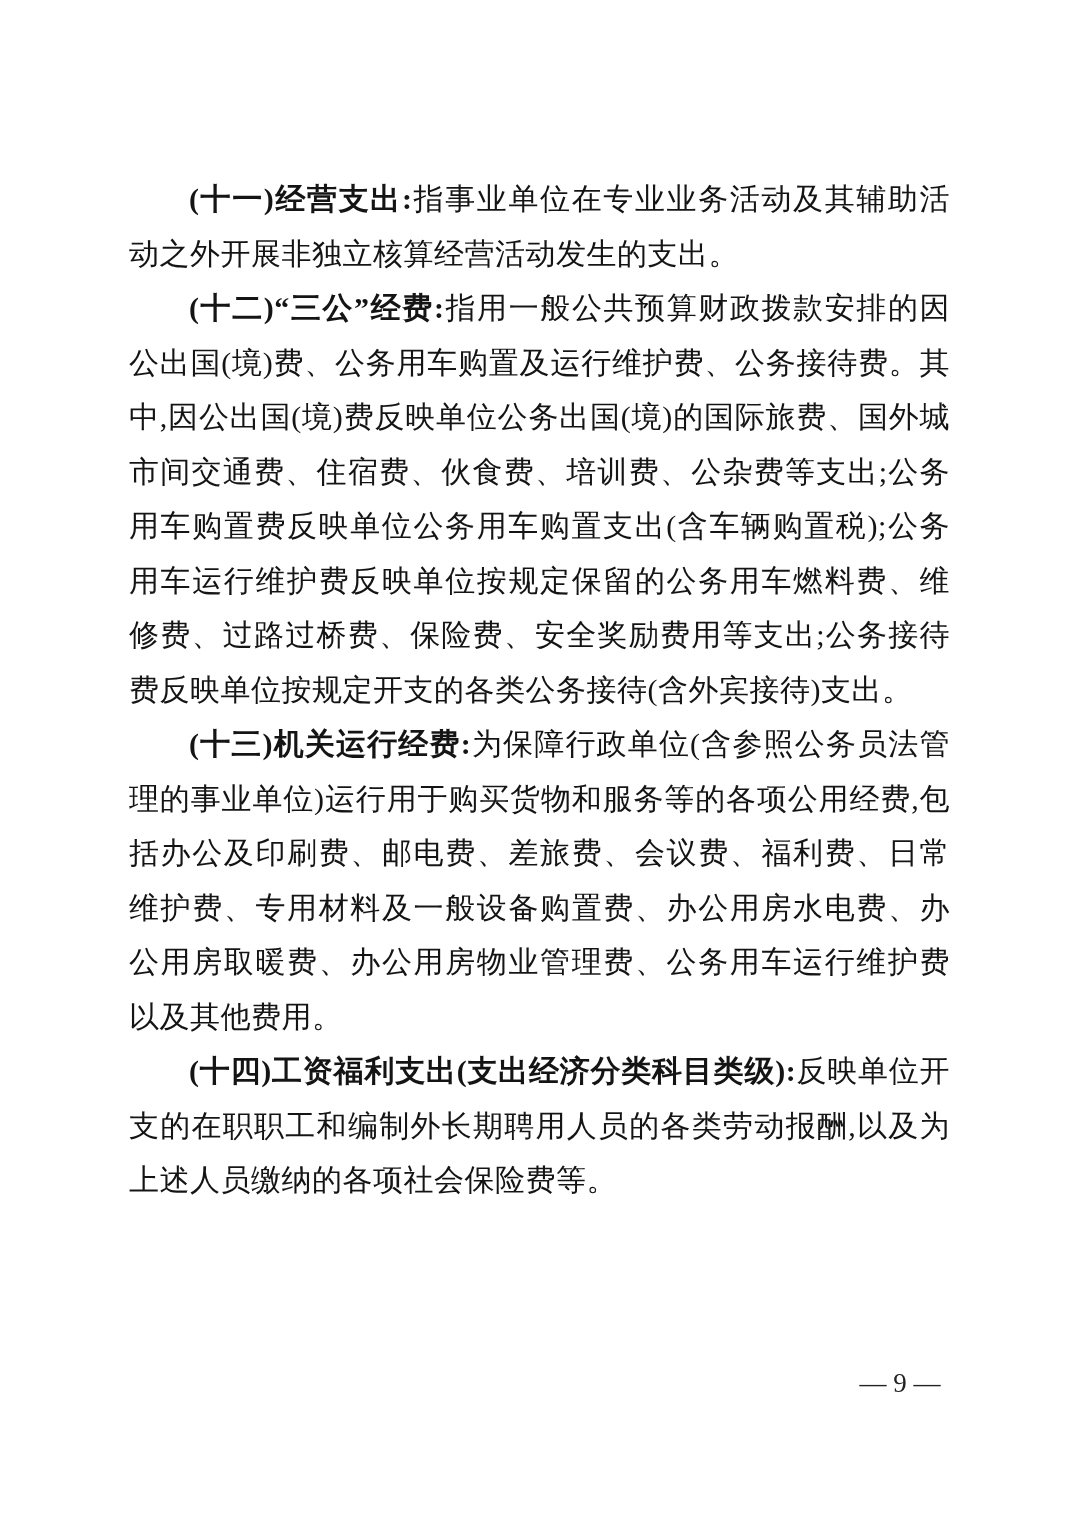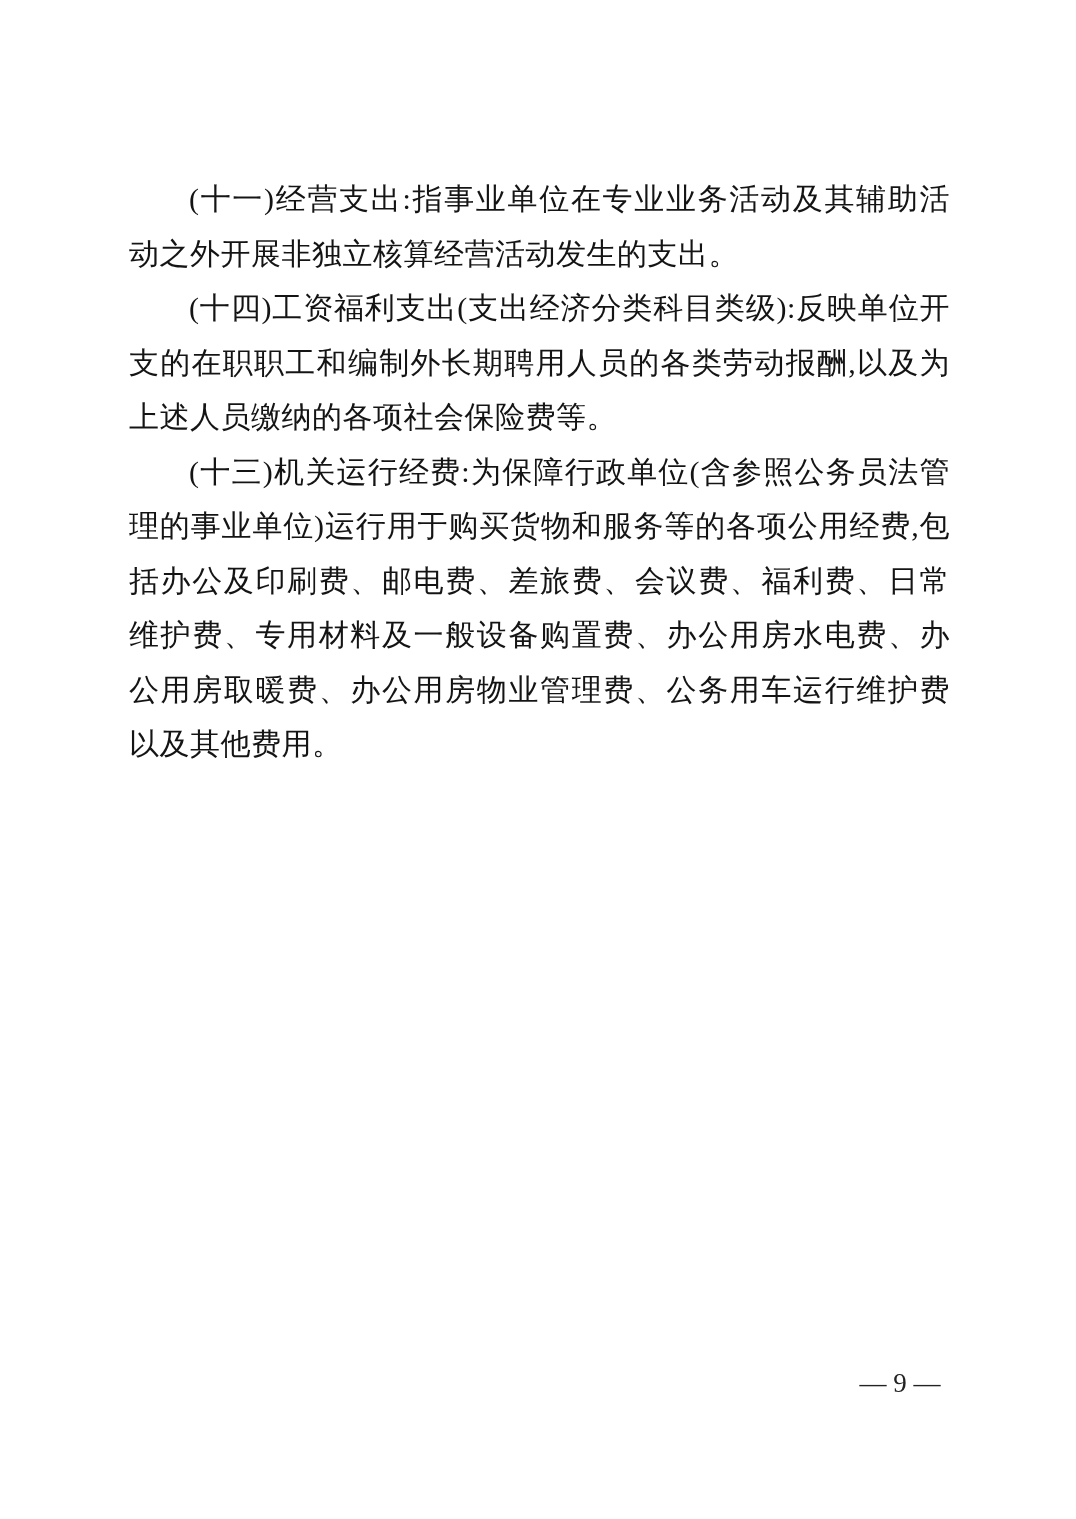--- a/index.html
+++ b/index.html
@@ -23,39 +23,40 @@
   }
   .para {
     margin: 0;
     font-size: 30px;
     line-height: 54.5px;
     text-indent: 2em;
     text-align: justify;
     letter-spacing: 0.5px;
   }
   .para .heading {
-    font-weight: 400;
+    font-weight: 700;
   }
   .page-footer {
     position: absolute;
     top: 1368px;
     left: 850px;
     width: 100px;
     font-size: 27px;
     text-align: center;
     white-space: nowrap;
     color: #222222;
   }
 </style>
 </head>
 <body>
 
 <div class="page">
   <p class="para"><span class="heading">(十一)经营支出:</span><span class="body-text">指事业单位在专业业务活动及其辅助活动之外开展非独立核算经营活动发生的支出。</span></p>
 
+  <p class="para"><span class="heading">(十二)“三公”经费:</span><span class="body-text">指用一般公共预算财政拨款安排的因公出国(境)费、公务用车购置及运行维护费、公务接待费。其中,因公出国(境)费反映单位公务出国(境)的国际旅费、国外城市间交通费、住宿费、伙食费、培训费、公杂费等支出;公务用车购置费反映单位公务用车购置支出(含车辆购置税);公务用车运行维护费反映单位按规定保留的公务用车燃料费、维修费、过路过桥费、保险费、安全奖励费用等支出;公务接待费反映单位按规定开支的各类公务接待(含外宾接待)支出。</span></p>
+
+  <p class="para"><span class="heading">(十三)机关运行经费:</span><span class="body-text">为保障行政单位(含参照公务员法管理的事业单位)运行用于购买货物和服务等的各项公用经费,包括办公及印刷费、邮电费、差旅费、会议费、福利费、日常维护费、专用材料及一般设备购置费、办公用房水电费、办公用房取暖费、办公用房物业管理费、公务用车运行维护费以及其他费用。</span></p>
 
   <p class="para"><span class="heading">(十四)工资福利支出(支出经济分类科目类级):</span><span class="body-text">反映单位开支的在职职工和编制外长期聘用人员的各类劳动报酬,以及为上述人员缴纳的各项社会保险费等。</span></p>
-
-  <p class="para"><span class="heading">(十三)机关运行经费:</span><span class="body-text">为保障行政单位(含参照公务员法管理的事业单位)运行用于购买货物和服务等的各项公用经费,包括办公及印刷费、邮电费、差旅费、会议费、福利费、日常维护费、专用材料及一般设备购置费、办公用房水电费、办公用房取暖费、办公用房物业管理费、公务用车运行维护费以及其他费用。</span></p>
 
 </div>
 
 <div class="page-footer">— 9 —</div>
 
 </body></html>

